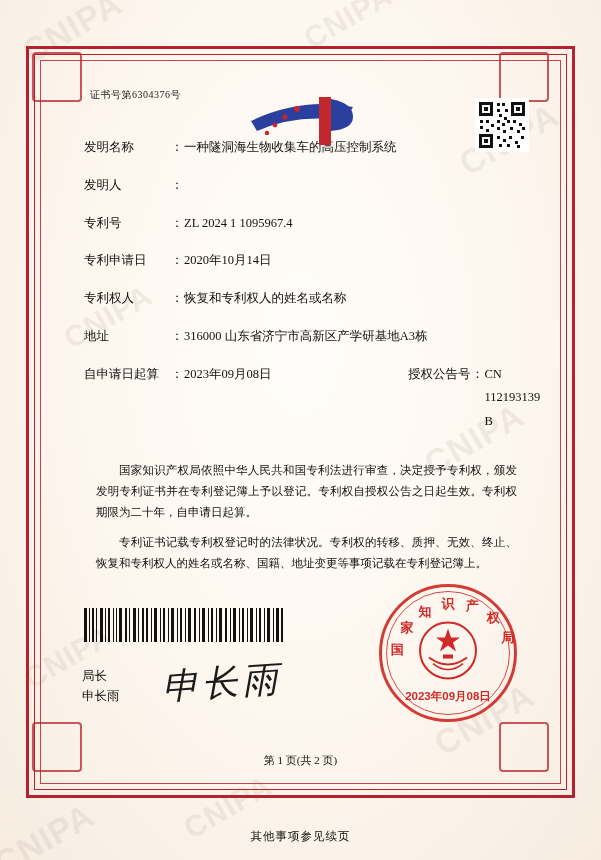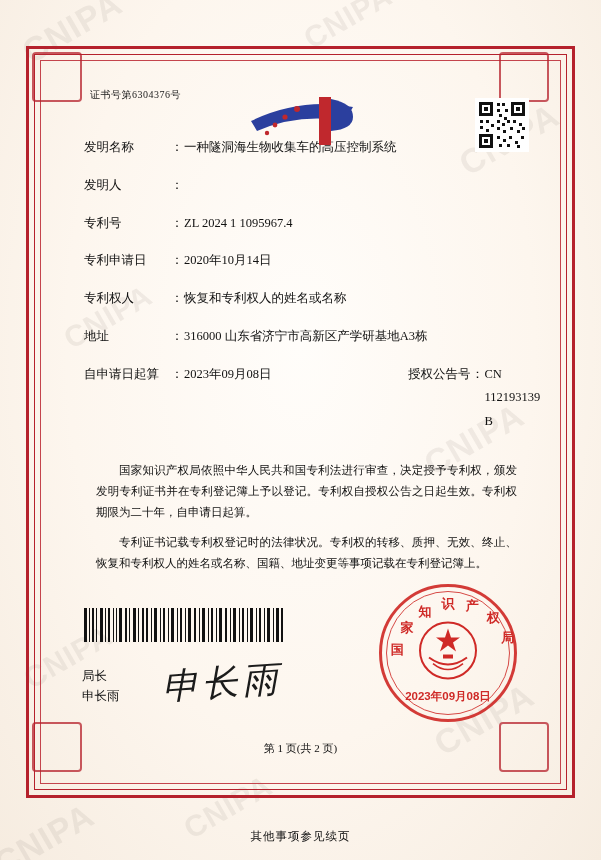--- a/index.html
+++ b/index.html
@@ -185,21 +185,21 @@
     position:absolute;left:50%;bottom:18px;
     transform:translateX(-50%);
     color:#cf2a27;
     font-size:11.5px;
     font-weight:bold;
     white-space:nowrap;
     font-family:"Liberation Sans","DejaVu Sans",sans-serif;
   }
 
   .page-num{
-    position:absolute;left:0;right:0;bottom:28px;
+    position:absolute;left:0;right:0;bottom:16px;
     text-align:center;
     font-size:11px;color:#111;
   }
   .footer-note{
     position:absolute;left:0;right:0;bottom:16px;
     text-align:center;
     font-size:11.5px;color:#111;
     letter-spacing:1px;
   }
 </style>

